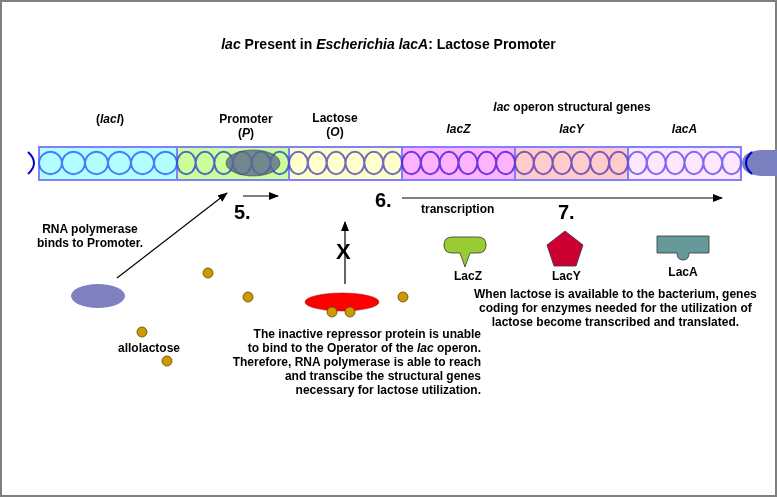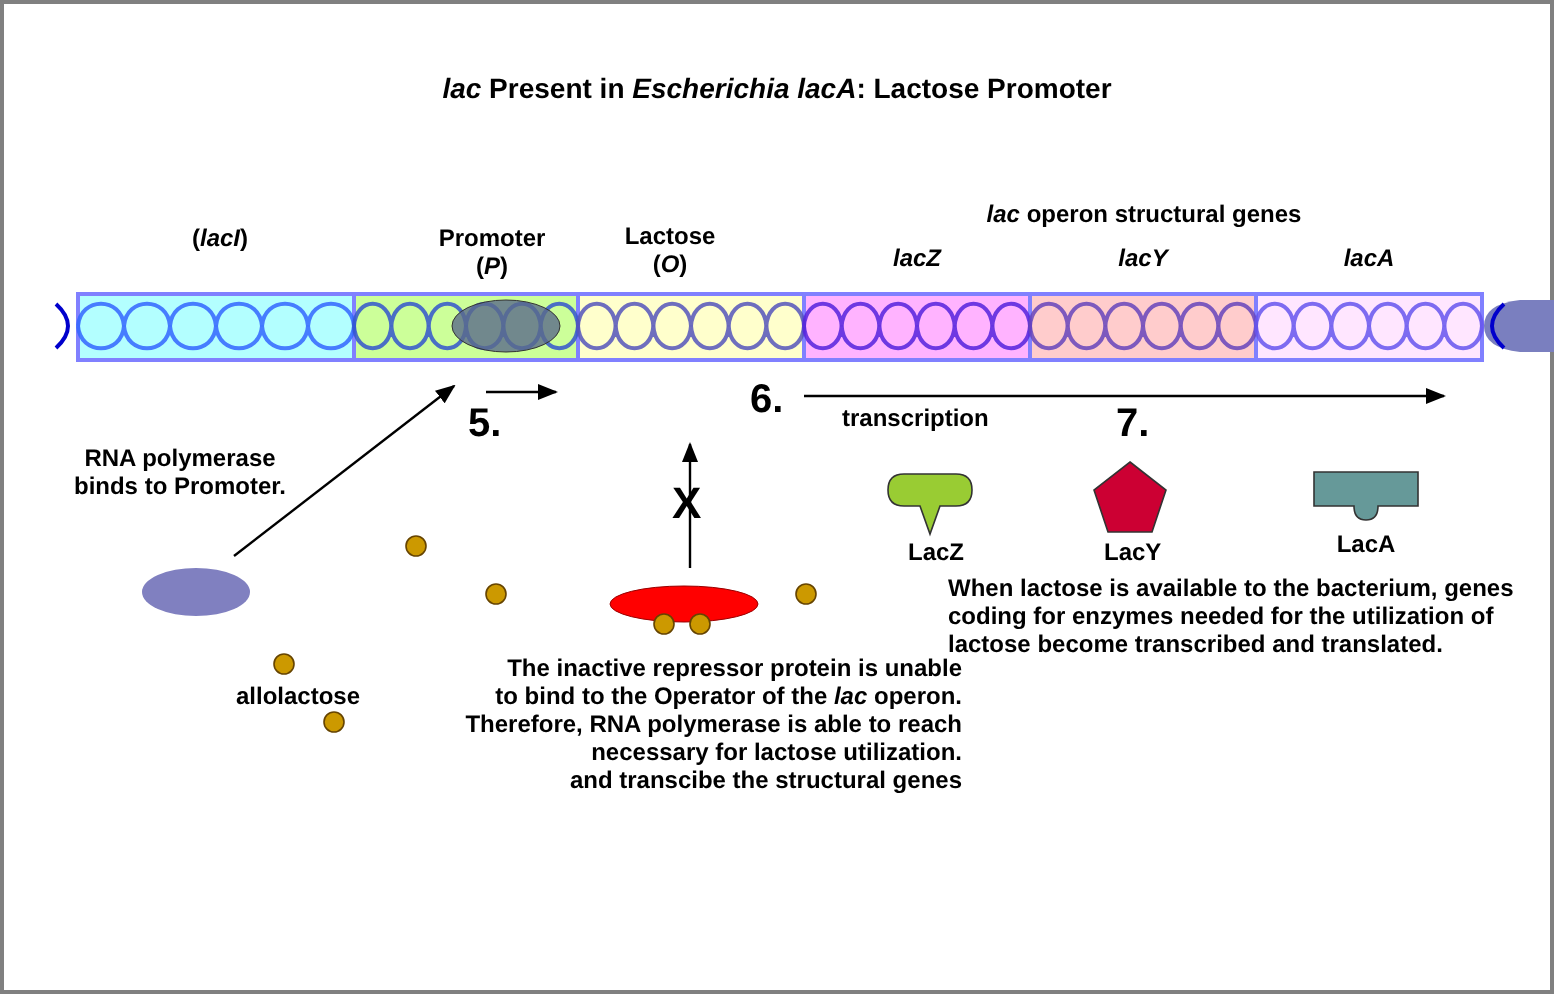--- a/index.html
+++ b/index.html
@@ -118,25 +118,25 @@
   <div>RNA polymerase</div>
   <div>binds to Promoter.</div>
 </div>
 <div class="t" style="left:409px;top:202px;margin-left:12px;">transcription</div>
 <div class="t" style="left:118px;top:341px;">allolactose</div>
 
 <div class="t c" style="left:454px;width:24px;top:269px;">LacZ</div>
 <div class="t c" style="left:552px;width:26px;top:269px;">LacY</div>
 <div class="t c" style="left:668px;width:30px;top:265px;">LacA</div>
 
-<div class="t" style="left:474px;top:287px;">
+<div class="t" style="left:474px;top:287px;text-align:center;">
   <div>When lactose is available to the bacterium, genes</div>
   <div>coding for enzymes needed for the utilization of</div>
   <div>lactose become transcribed and translated.</div>
 </div>
 
 <div class="t c" style="left:206px;width:275px;top:327px;text-align:right;">
   <div>The inactive repressor protein is unable</div>
   <div><span>to bind to the Operator of the </span><i>lac</i><span> operon.</span></div>
   <div>Therefore, RNA polymerase is able to reach</div>
+  <div>and transcibe the structural genes</div>
   <div>necessary for lactose utilization.</div>
-  <div>and transcibe the structural genes</div>
 </div>
 
 </body></html>

